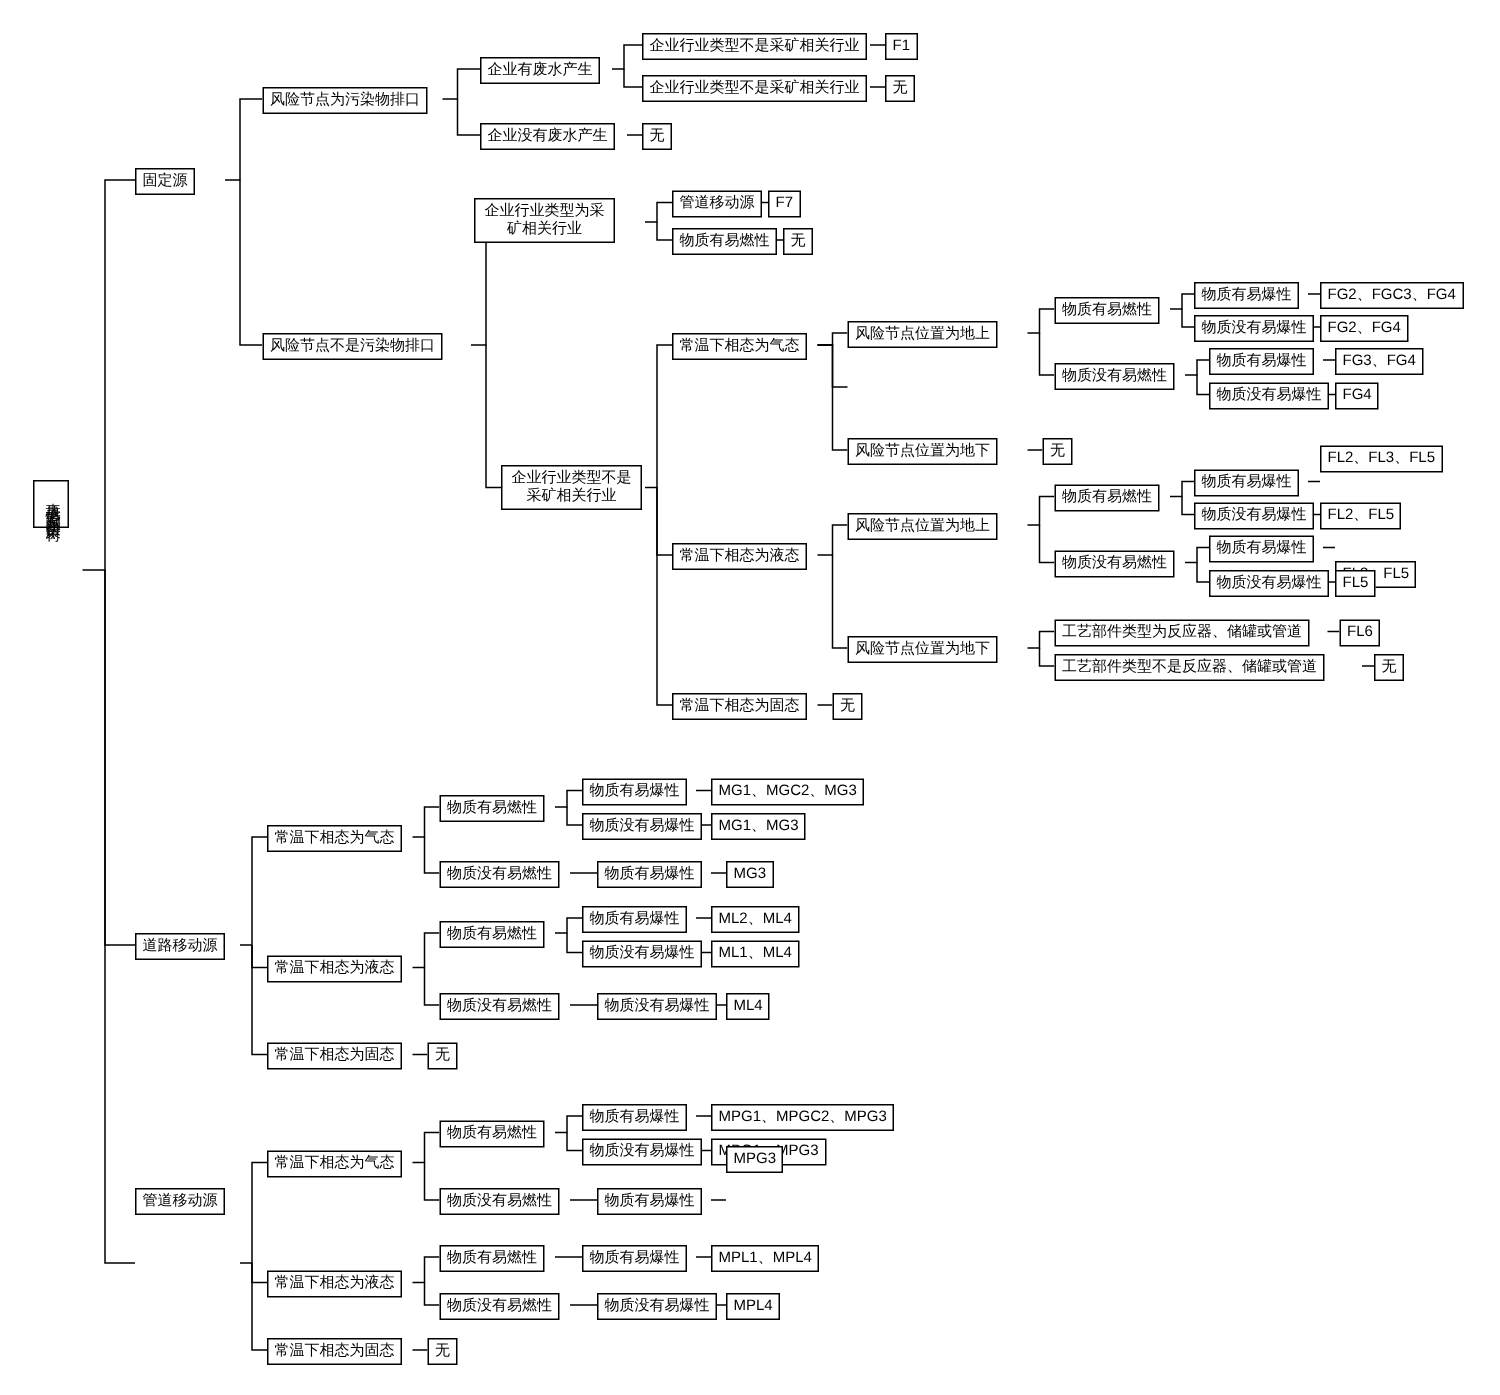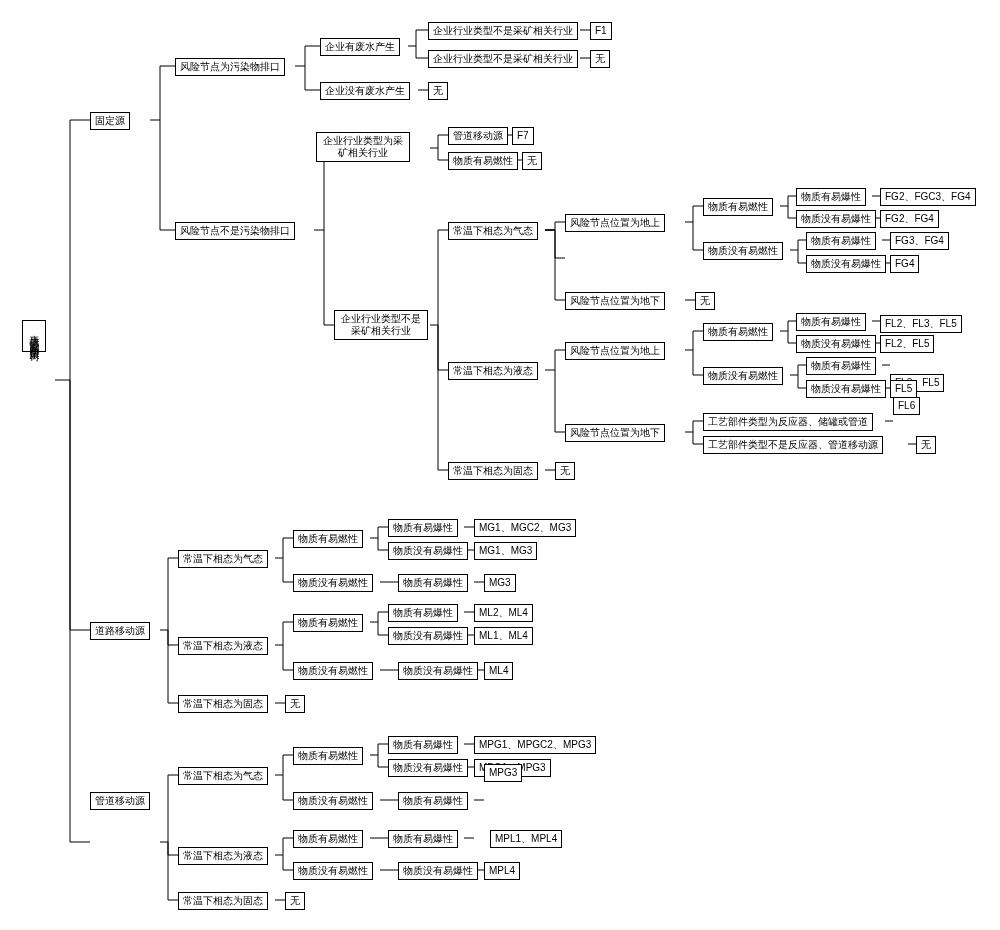--- a/index.html
+++ b/index.html
@@ -187,31 +187,31 @@
 <div class="node" style="left:890px;top:255px">FG4</div>
 
 <div class="node" style="left:565px;top:342px">风险节点位置为地上</div>
 <div class="node" style="left:565px;top:424px">风险节点位置为地下</div>
 
 <div class="node" style="left:703px;top:323px">物质有易燃性</div>
 <div class="node" style="left:703px;top:367px">物质没有易燃性</div>
 
 <div class="node" style="left:796px;top:313px">物质有易爆性</div>
 <div class="node" style="left:796px;top:335px">物质没有易爆性</div>
-<div class="node" style="left:880px;top:315px">FL2、FL3、FL5</div>
+<div class="node" style="left:880px;top:297px">FL2、FL3、FL5</div>
 <div class="node" style="left:880px;top:335px">FL2、FL5</div>
 
 <div class="node" style="left:806px;top:357px">物质有易爆性</div>
 <div class="node" style="left:806px;top:380px">物质没有易爆性</div>
 <div class="node" style="left:890px;top:374px">FL3、FL5</div>
 <div class="node" style="left:890px;top:380px">FL5</div>
 
 <div class="node" style="left:703px;top:413px">工艺部件类型为反应器、储罐或管道</div>
-<div class="node" style="left:703px;top:436px">工艺部件类型不是反应器、管道移动源</div>
-<div class="node" style="left:893px;top:397px">FL6</div>
+<div class="node" style="left:703px;top:436px">工艺部件类型不是反应器、储罐或管道</div>
+<div class="node" style="left:893px;top:413px">FL6</div>
 <div class="node" style="left:916px;top:436px">无</div>
 
 <div class="node" style="left:178px;top:550px">常温下相态为气态</div>
 <div class="node" style="left:178px;top:637px">常温下相态为液态</div>
 <div class="node" style="left:178px;top:695px">常温下相态为固态</div>
 <div class="node" style="left:285px;top:695px">无</div>
 
 <div class="node" style="left:293px;top:530px">物质有易燃性</div>
 <div class="node" style="left:293px;top:574px">物质没有易燃性</div>
 <div class="node" style="left:388px;top:519px">物质有易爆性</div>
@@ -240,16 +240,16 @@
 <div class="node" style="left:388px;top:736px">物质有易爆性</div>
 <div class="node" style="left:388px;top:759px">物质没有易爆性</div>
 <div class="node" style="left:474px;top:736px">MPG1、MPGC2、MPG3</div>
 <div class="node" style="left:474px;top:759px">MPG1、MPG3</div>
 <div class="node" style="left:398px;top:792px">物质有易爆性</div>
 <div class="node" style="left:484px;top:764px">MPG3</div>
 
 <div class="node" style="left:293px;top:830px">物质有易燃性</div>
 <div class="node" style="left:293px;top:862px">物质没有易燃性</div>
 <div class="node" style="left:388px;top:830px">物质有易爆性</div>
-<div class="node" style="left:490px;top:830px">MPL1、MPL4</div>
+<div class="node" style="left:474px;top:830px">MPL1、MPL4</div>
 <div class="node" style="left:398px;top:862px">物质没有易爆性</div>
 <div class="node" style="left:484px;top:862px">MPL4</div>
 </div>
 
 </body></html>

